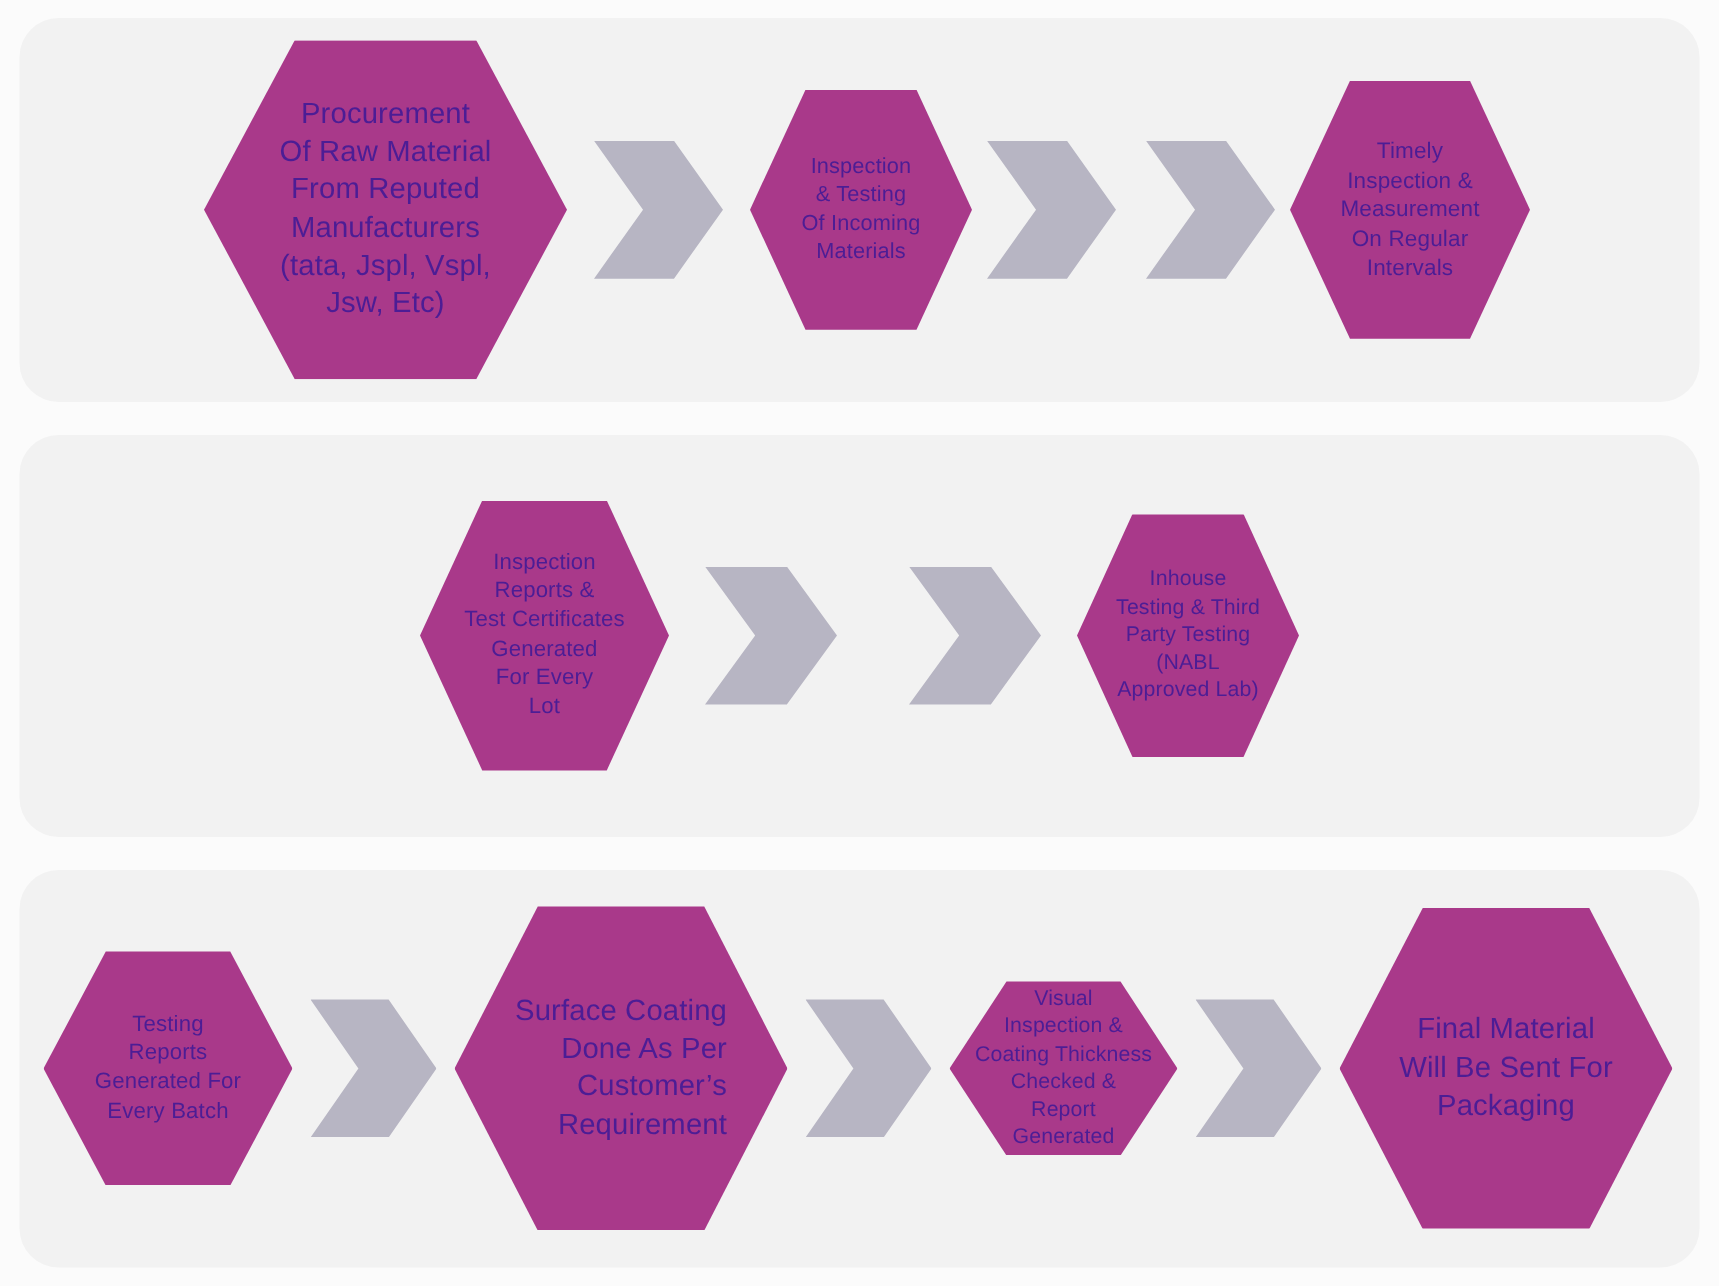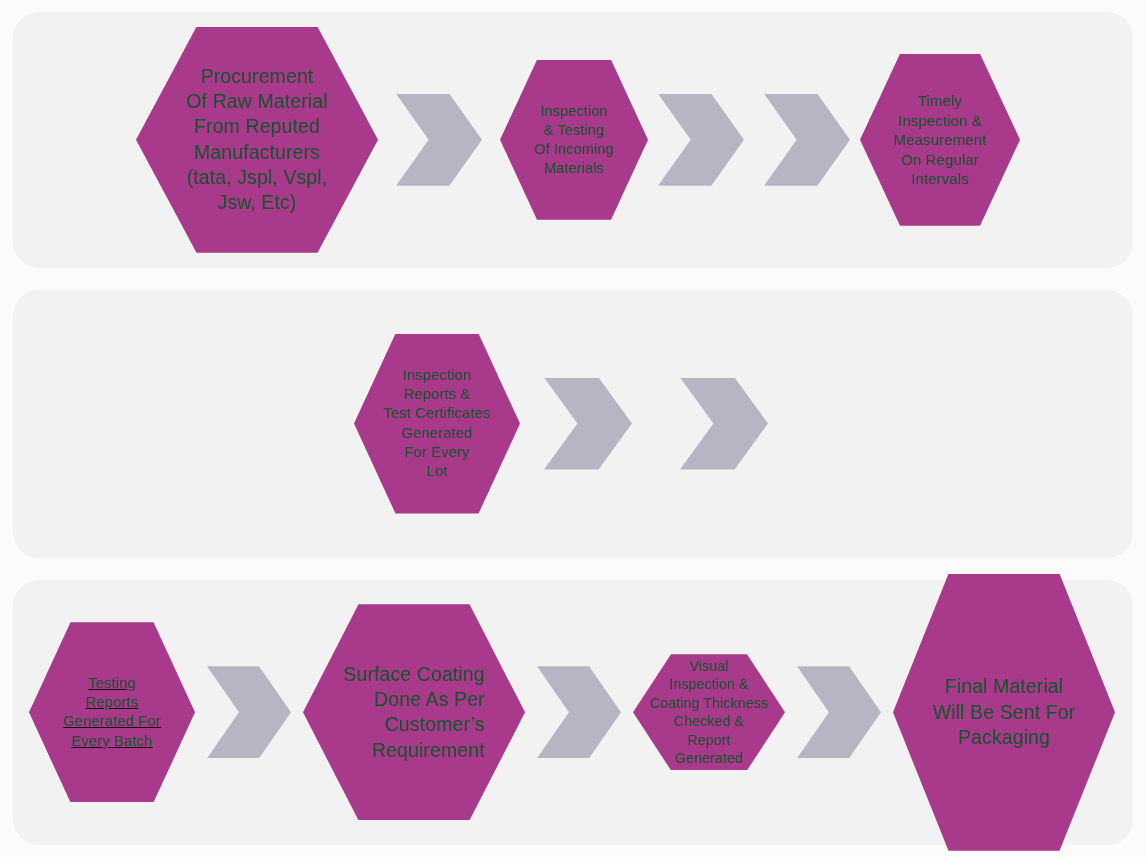--- a/index.html
+++ b/index.html
@@ -54,21 +54,21 @@
   .node .hex {
     position: absolute;
     inset: 0;
     background: #a9398a;
     -webkit-clip-path: polygon(25% 0%, 75% 0%, 100% 50%, 75% 100%, 25% 100%, 0% 50%);
     clip-path: polygon(25% 0%, 75% 0%, 100% 50%, 75% 100%, 25% 100%, 0% 50%);
   }
   .node .hex-label {
     position: relative;
     z-index: 2;
-    color: #14532d;
+    color: #4c1d95;
     text-align: center;
     line-height: 1.30;
     white-space: pre-line;
     padding: 0 4px;
     letter-spacing: 0.1px;
   }
 
   
   .arrow {
     flex: 0 0 auto;
@@ -99,27 +99,27 @@
   .r2-n1 .hex-label { font-size: 14.8px; }
   .r2-n2 { width: 260px; height: 244px; }
   .r2-n2 .hex-label { font-size: 20px; }
   .r2-n3 { width: 148px; height: 162px; }
   .r2-n3 .hex-label { font-size: 14.2px; }
   .r2-s1 { width: 24px; }
   .r2-s2 { width: 24px; }
 
   
   .r3 .arrow { width: 84px; height: 92px; }
-  .r3-n1 { width: 166px; height: 180px; text-decoration: underline; }
+  .r3-n1 { width: 166px; height: 156px; }
   .r3-n1 .hex-label { font-size: 14.8px; }
   .r3-n2 { width: 222px; height: 216px; }
   .r3-n2 .hex-label { font-size: 19.5px; text-align: right; }
   .r3-n3 { width: 152px; height: 116px; }
   .r3-n3 .hex-label { font-size: 14.2px; }
-  .r3-n4 { width: 222px; height: 277px; }
+  .r3-n4 { width: 222px; height: 214px; }
   .r3-n4 .hex-label { font-size: 19.5px; }
   .r3-s1 { width: 12px; }
   .r3-s2 { width: 12px; }
   .r3-s3 { width: 12px; }
   .r3-pad-l { width: 14px; }
   .r3-pad-r { width: 16px; }
   .spacer { flex: 0 0 auto; }
 </style>
 </head>
 <body>
@@ -188,20 +188,28 @@
 
       <div class="spacer r2-s1"></div>
       <div class="arrow"></div>
       <div class="spacer r2-s1"></div>
 
 
       <div class="spacer r2-s2"></div>
       <div class="arrow"></div>
       <div class="spacer r2-s2"></div>
 
+      <div class="node r2-n3">
+        <div class="hex"></div>
+        <div class="hex-label">Inhouse
+Testing &amp; Third
+Party Testing
+(NABL
+Approved Lab)</div>
+      </div>
     </div>
   </div>
 
   <div class="band band-3">
     <div class="band-inner r3">
       <div class="spacer r3-pad-l"></div>
 
       <div class="node r3-n1">
         <div class="hex"></div>
         <div class="hex-label">Testing

